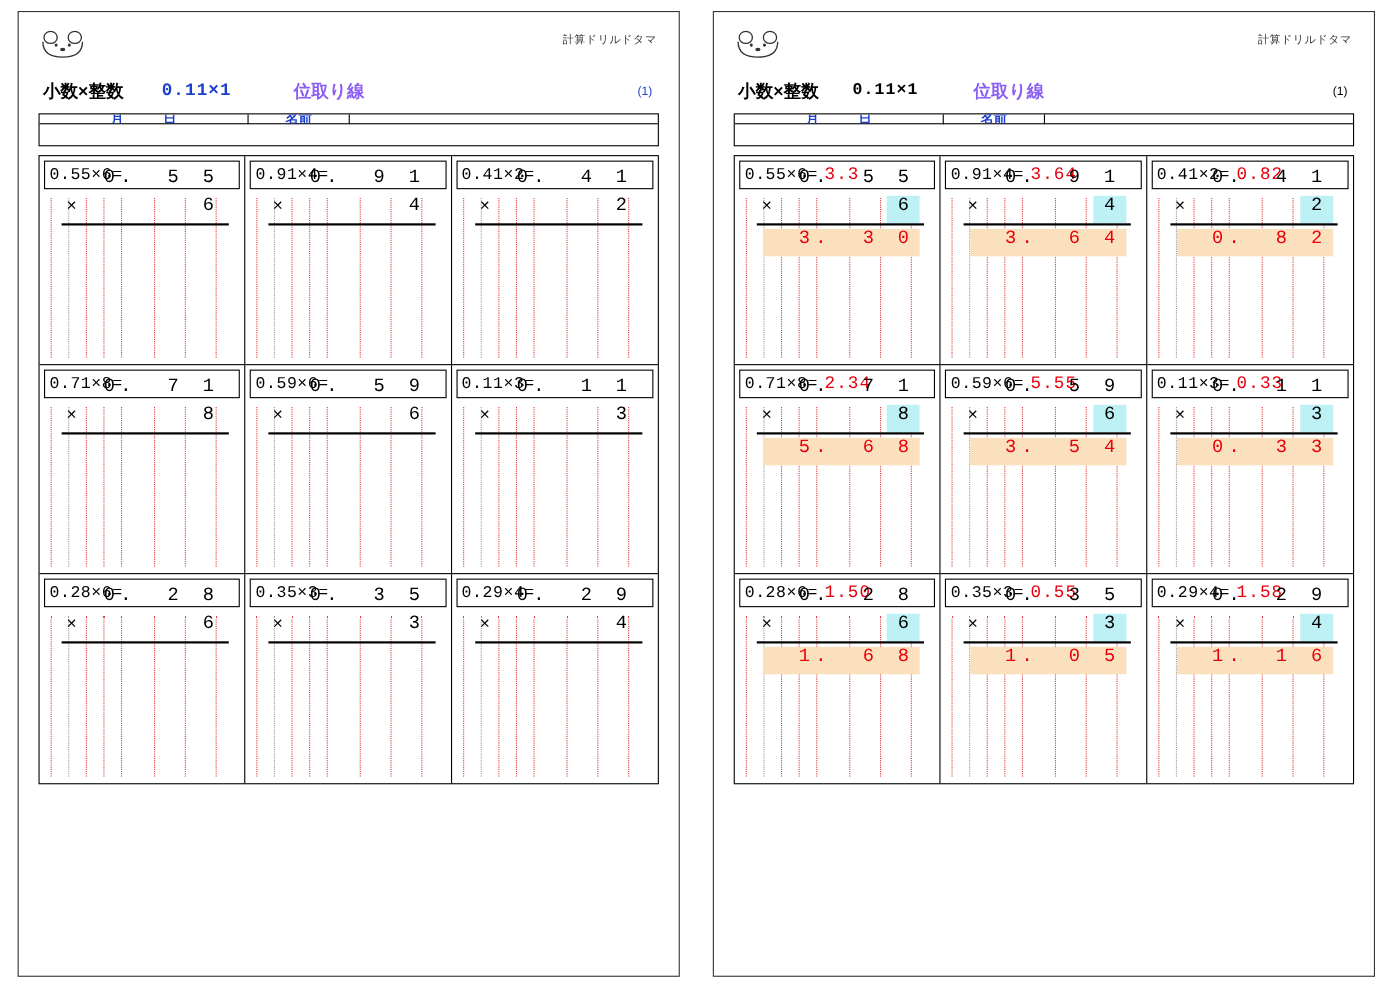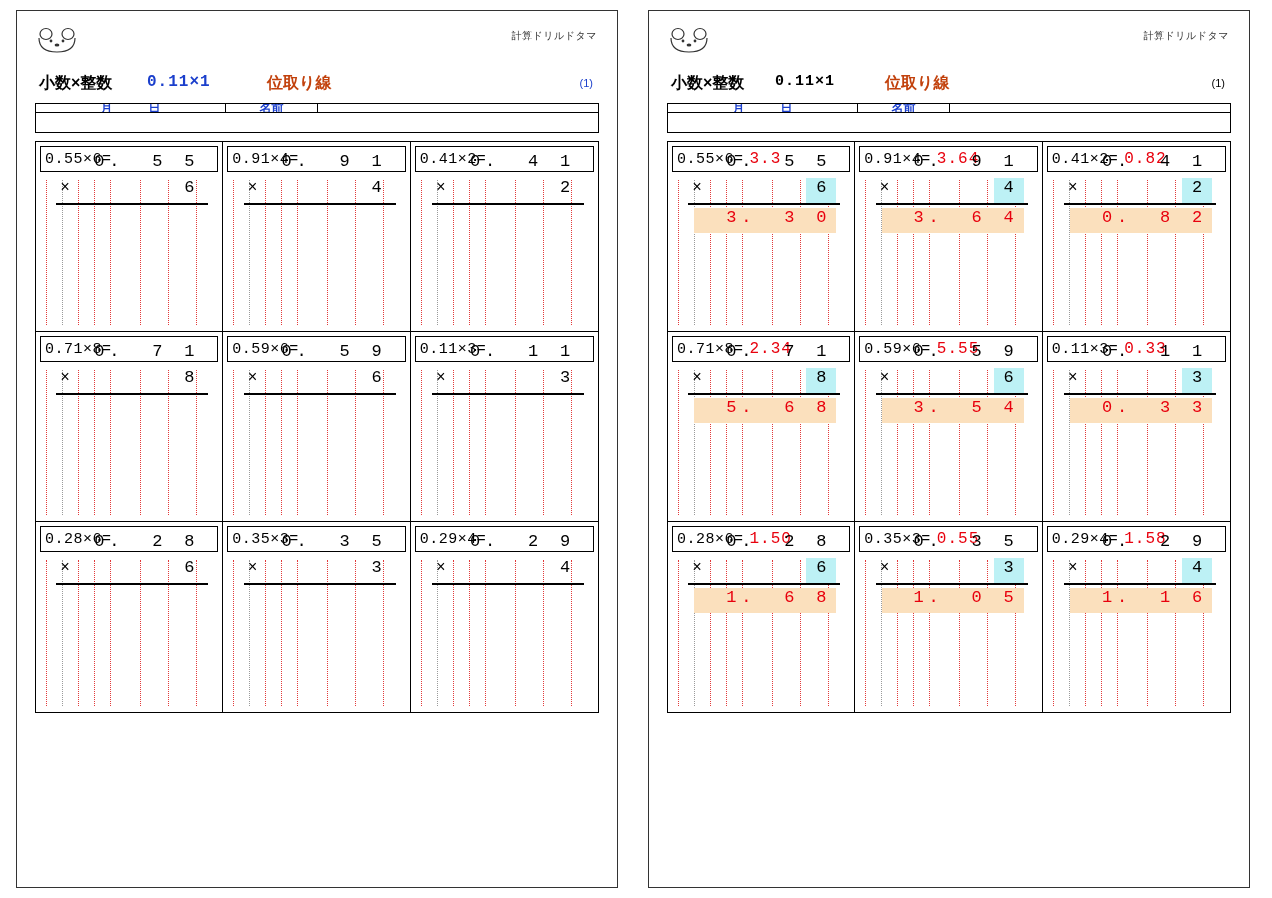--- a/index.html
+++ b/index.html
@@ -12,21 +12,21 @@
 
   .sheet-inner{position:absolute;left:18px;top:14px;right:18px;bottom:14px;}
 
   
   .hdr{position:relative;height:46px;}
   .mouse-icon{position:absolute;left:0;top:0;width:46px;height:30px;}
   .brand{position:absolute;right:2px;top:4px;font-size:10px;color:#333;letter-spacing:0.5px;}
   .title-row{position:relative;height:26px;margin-top:2px;}
   .title-main{position:absolute;left:4px;top:0;font-size:16px;font-weight:bold;color:#000;}
   .title-blue{position:absolute;left:112px;top:0;font-size:16px;font-weight:bold;color:#1b3fcc;font-family:"Liberation Mono", monospace;letter-spacing:1px;}
-  .title-sub{position:absolute;left:232px;top:0;font-size:16px;font-weight:bold;color:#c2410c;}
+  .title-sub{position:absolute;left:232px;top:0;font-size:16px;font-weight:bold;color:#8b5cf6;}
   .title-no{position:absolute;right:6px;top:4px;font-size:11px;color:#1b3fcc;}
   .title-row.compact .title-blue{left:108px;font-size:15px;}
   .title-row.compact .title-sub{left:218px;}
 
   
   .namebar{position:relative;margin-top:4px;height:30px;border:1px solid #000;box-sizing:border-box;display:flex;}
   .namebar .cell{border-right:1px solid #000;display:flex;align-items:center;justify-content:center;font-size:12px;font-weight:bold;color:#1b3fcc;box-sizing:border-box;}
   .namebar .date-cell{width:190px;gap:36px;}
   .namebar .name-cell{width:92px;}
   .namebar .fill-cell{flex:1;border-right:none;}

